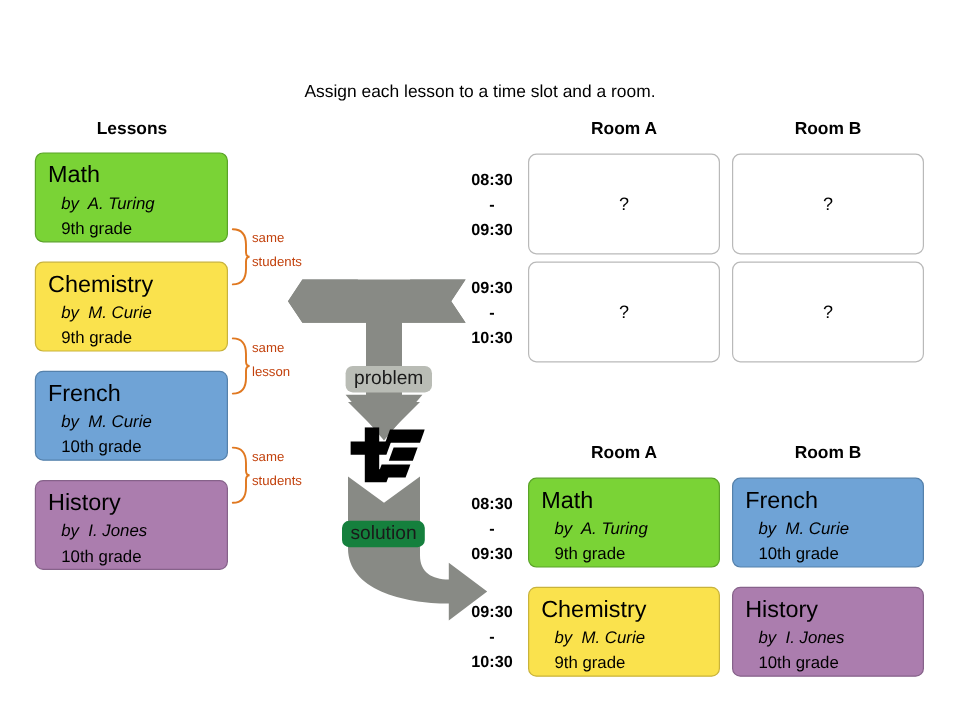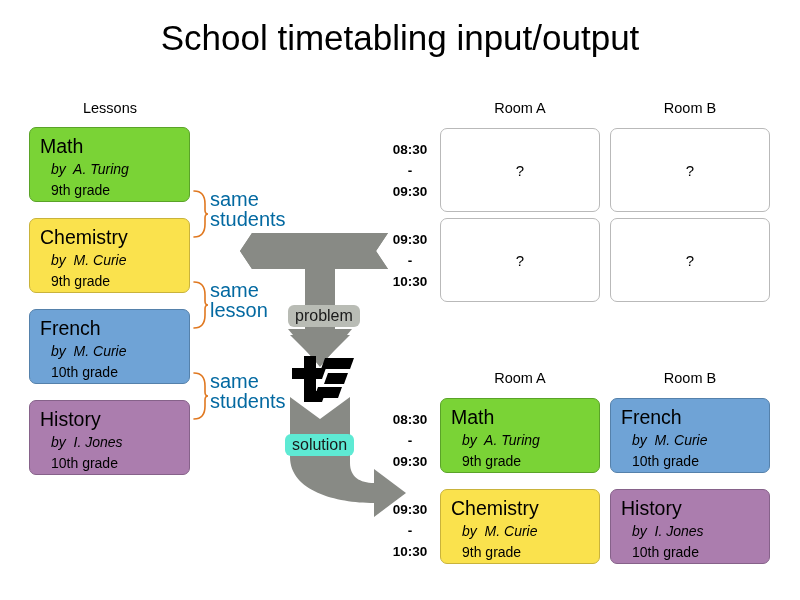--- a/index.html
+++ b/index.html
@@ -43,21 +43,21 @@
     text-align: center;
     font-size: 14.5px;
     line-height: 18px;
     font-weight: normal;
   }
 
   
   .col-heading {
     position: absolute;
     font-size: 14.5px;
-    font-weight: normal;
+    font-weight: bold;
     line-height: 18px;
     text-align: center;
     white-space: nowrap;
   }
   #lessons-heading { left: 30px;  top: 99px; width: 160px; }
   #in-roomA-heading  { left: 440px; top: 99px; width: 160px; }
   #in-roomB-heading  { left: 610px; top: 99px; width: 160px; }
   #out-roomA-heading { left: 440px; top: 369px; width: 160px; }
   #out-roomB-heading { left: 610px; top: 369px; width: 160px; }
 
@@ -96,22 +96,22 @@
   #lesson-french    { left: 29px; top: 309px;  width: 161px; height: 75px; }
   #lesson-history   { left: 29px; top: 400px;  width: 161px; height: 75px; }
 
   
   .brace-group { position: absolute; }
   .brace-svg { position: absolute; left: 0; top: 0; overflow: visible; }
   .brace-label {
     position: absolute;
     left: 17px;
     top: -1px;
-    color: #0369a1;
-    font-size: 20px;
+    color: #c2410c;
+    font-size: 11px;
     line-height: 20px;
     white-space: nowrap;
   }
   #brace-students-1 { left: 193px; top: 190px; width: 90px; height: 48px; }
   #brace-teacher    { left: 193px; top: 281px; width: 90px; height: 48px; }
   #brace-students-2 { left: 193px; top: 372px; width: 90px; height: 48px; }
 
   
   #flow-arrow-svg {
     position: absolute;
@@ -208,21 +208,21 @@
     line-height: 21px;
     padding-left: 11px;
     white-space: nowrap;
   }
 </style>
 </head>
 <body>
 
 <div id="page-root">
 
-  <div class="page-title">School timetabling input/output</div>
+  <div class="page-subtitle">Assign each lesson to a time slot and a room.</div>
 
   <div class="col-heading" id="lessons-heading">Lessons</div>
 
   <div class="lesson-card" id="lesson-math" style="background: rgb(122, 211, 54); border-color: rgb(90, 163, 40);">
     <div class="subject">Math</div>
     <div class="teacher"><span class="by-word">by</span>&nbsp; <span>A. Turing</span></div>
     <div class="grade">9th grade</div>
   </div>
 
   <div class="lesson-card" id="lesson-chemistry" style="background: rgb(250, 226, 77); border-color: rgb(201, 179, 59);">
@@ -282,21 +282,21 @@
     <path d="M12 8 L88 8 L110 30 L132 8 L178 8 L166 26 L178 44 L132 44 L110 44 L88 44 L42 44 L30 26 L42 8 Z" fill="#888a85"></path>
     <rect x="95" y="40" width="30" height="72" fill="#888a85"></rect>
     <path d="M78 104 L142 104 L110 142 Z" fill="#888a85"></path>
 
     <path d="M80 172 L110 194 L140 172 L140 206 L80 206 Z" fill="#888a85"></path>
     <path d="M80 200 L140 200 L140 238 C140 252 150 258 164 258 L164 244 L196 268 L164 292 L164 278
              C126 278 80 266 80 232 Z" fill="#888a85"></path>
   </svg>
 
   <div class="flow-badge" id="badge-problem" style="background: rgb(185, 188, 181);">problem</div>
-  <div class="flow-badge" id="badge-solution" style="background: #5eead4;">solution</div>
+  <div class="flow-badge" id="badge-solution" style="background: #15803d;">solution</div>
 
   <svg id="timefold-logo" viewBox="0 0 62 46">
 
     <path d="M12 0 L24 0 L24 12 L34 12 L30 23 L24 23 L24 35 L34 35 L30 46 L12 46 L12 23 L0 23 L0 12 L12 12 Z" fill="#000000"></path>
 
     <path d="M33 2 L62 2 L58 13 L29 13 Z" fill="#000000"></path>
     <path d="M36 17 L56 17 L52 28 L32 28 Z" fill="#000000"></path>
     <path d="M26 31 L50 31 L46 42 L22 42 Z" fill="#000000"></path>
   </svg>
 

